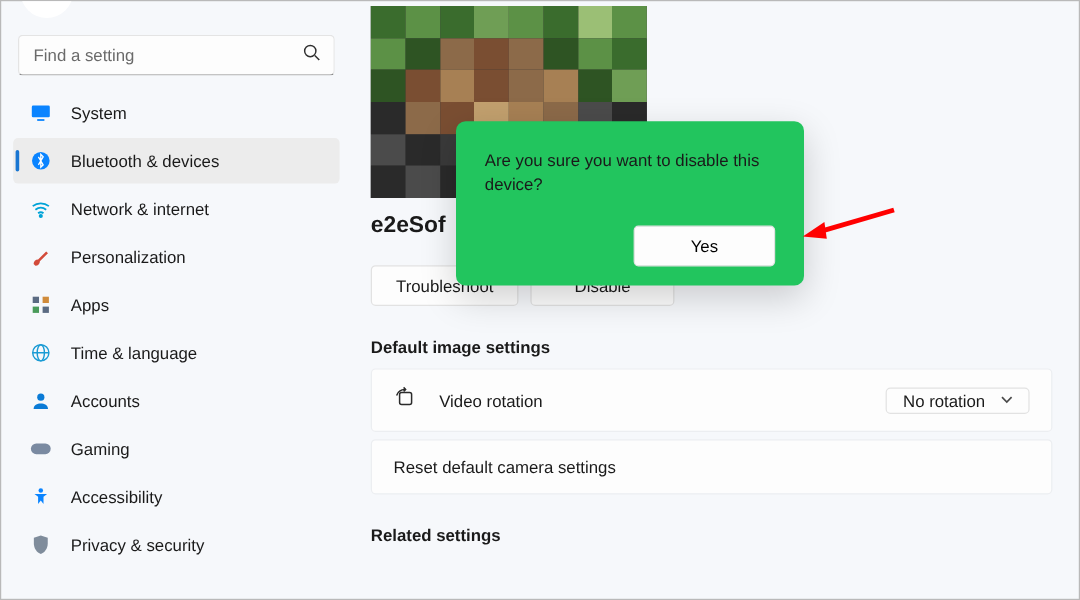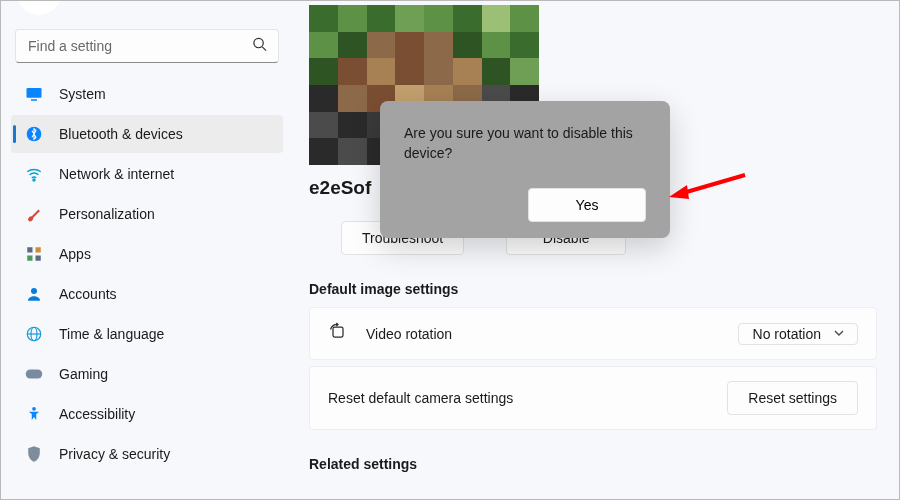--- a/index.html
+++ b/index.html
@@ -20,30 +20,30 @@
 .nav-item { display: flex; align-items: center; gap: 16px; height: 38px; padding: 0 10px 0 14px; border-radius: 4px; font-size: 14px; color: #1a1a1a; cursor: default; position: relative; }
 .nav-item.active { background: #ececec; }
 .nav-item.active::before { content: ""; position: absolute; left: 2px; top: 10px; bottom: 10px; width: 3px; border-radius: 2px; background: #1976d2; }
 .nav-ico { width: 18px; height: 18px; display: flex; align-items: center; justify-content: center; flex-shrink: 0; }
 
 .main { flex: 1; padding: 0 22px 16px 18px; overflow: hidden; }
 .camera-top { display: flex; flex-direction: column; }
 .thumb { width: 230px; height: 160px; background: #333; margin-top: 4px; }
 .cam-name { font-size: 19px; font-weight: 600; margin-top: 12px; color: #1a1a1a; }
 .btn-row { display: flex; gap: 10px; margin-top: 22px; }
-.btn { height: 34px; padding: 0 20px; background: #fdfdfd; border: 1px solid #e2e2e2; border-radius: 4px; font-size: 14px; color: #1a1a1a; display: flex; align-items: center; cursor: default; margin-left: 32px; }
+.btn { height: 34px; padding: 0 20px; background: #fdfdfd; border: 1px solid #e2e2e2; border-radius: 4px; font-size: 14px; color: #1a1a1a; display: flex; align-items: center; cursor: default; }
 .btn-wide { min-width: 120px; justify-content: center; }
 
 .section-title { font-size: 14px; font-weight: 600; color: #1a1a1a; margin-top: 26px; margin-bottom: 10px; }
 .panel { background: #fdfdfd; border: 1px solid #eceef1; border-radius: 4px; padding: 14px 18px; display: flex; align-items: center; justify-content: space-between; margin-bottom: 6px; }
 .panel-left { display: flex; align-items: center; gap: 18px; font-size: 14px; color: #1a1a1a; }
 .select { height: 22px; padding: 0 36px 0 14px; background: #fdfdfd; border: 1px solid #e2e2e2; border-radius: 4px; font-size: 14px; color: #1a1a1a; position: relative; display: flex; align-items: center; }
 .select .chev { position: absolute; right: 12px; top: 50%; transform: translateY(-50%); }
 
-.dialog { position: absolute; left: 379px; top: 100px; width: 290px; background: #a3a3a3; border-radius: 8px; box-shadow: 0 10px 30px rgba(0,0,0,.18); padding: 22px 24px 16px 24px; }
+.dialog { position: absolute; left: 379px; top: 100px; width: 290px; background: #22c55e; border-radius: 8px; box-shadow: 0 10px 30px rgba(0,0,0,.18); padding: 22px 24px 16px 24px; }
 .dialog-text { font-size: 14px; color: #1a1a1a; line-height: 1.45; }
 .dialog-actions { display: flex; justify-content: flex-end; margin-top: 24px; }
 .dialog-btn { height: 34px; width: 118px; border: 1px solid #e2e2e2; border-radius: 4px; background: #fdfdfd; font-size: 14px; display: flex; align-items: center; justify-content: center; cursor: default; }
 
 .arrow { position: absolute; left: 664px; top: 168px; }
 
 
 .thumb { display: grid; grid-template-columns: repeat(8,1fr); grid-template-rows: repeat(6,1fr); }
 .thumb div { width: 100%; height: 100%; }
 </style>
@@ -111,36 +111,36 @@
               <rect x="3" y="3" width="7" height="7"></rect>
               <rect x="14" y="3" width="7" height="7" fill="#d08b3a"></rect>
               <rect x="3" y="14" width="7" height="7" fill="#4a9b5a"></rect>
               <rect x="14" y="14" width="7" height="7"></rect>
             </svg>
           </span>
           <span>Apps</span>
         </li>
         <li class="nav-item">
           <span class="nav-ico">
-            <svg width="18" height="18" viewBox="0 0 24 24" fill="#0a7bd6">
-              <circle cx="12" cy="8" r="4"></circle>
-              <path d="M4 21c0-4 4-6 8-6s8 2 8 6"></path>
-            </svg>
-          </span>
-          <span>Accounts</span>
-        </li>
-        <li class="nav-item">
-          <span class="nav-ico">
             <svg width="18" height="18" viewBox="0 0 24 24" fill="none" stroke="#1a9bd4" stroke-width="1.6">
               <circle cx="12" cy="12" r="9"></circle>
               <ellipse cx="12" cy="12" rx="4" ry="9"></ellipse>
               <line x1="3" y1="12" x2="21" y2="12"></line>
             </svg>
           </span>
           <span>Time &amp; language</span>
+        </li>
+        <li class="nav-item">
+          <span class="nav-ico">
+            <svg width="18" height="18" viewBox="0 0 24 24" fill="#0a7bd6">
+              <circle cx="12" cy="8" r="4"></circle>
+              <path d="M4 21c0-4 4-6 8-6s8 2 8 6"></path>
+            </svg>
+          </span>
+          <span>Accounts</span>
         </li>
         <li class="nav-item">
           <span class="nav-ico">
             <svg width="20" height="14" viewBox="0 0 24 16" fill="#7a8aa1">
               <rect x="1" y="2" width="22" height="12" rx="6"></rect>
             </svg>
           </span>
           <span>Gaming</span>
         </li>
         <li class="nav-item">
@@ -242,21 +242,20 @@
               <path d="M2 4 L6 8 L10 4" stroke="#4a4a4a" stroke-width="1.4" fill="none"></path>
             </svg>
         </span>
       </div>
     </div>
 
     <div class="panel">
       <div class="panel-left">
         <span>Reset default camera settings</span>
       </div>
-      <div class="btn">Reset settings</div>
     </div>
 
     <div class="section-title">Related settings</div>
   </main>
 </div>
 
 <div class="dialog">
   <div class="dialog-text">Are you sure you want to disable this device?</div>
   <div class="dialog-actions">
     <div class="dialog-btn">Yes</div>

